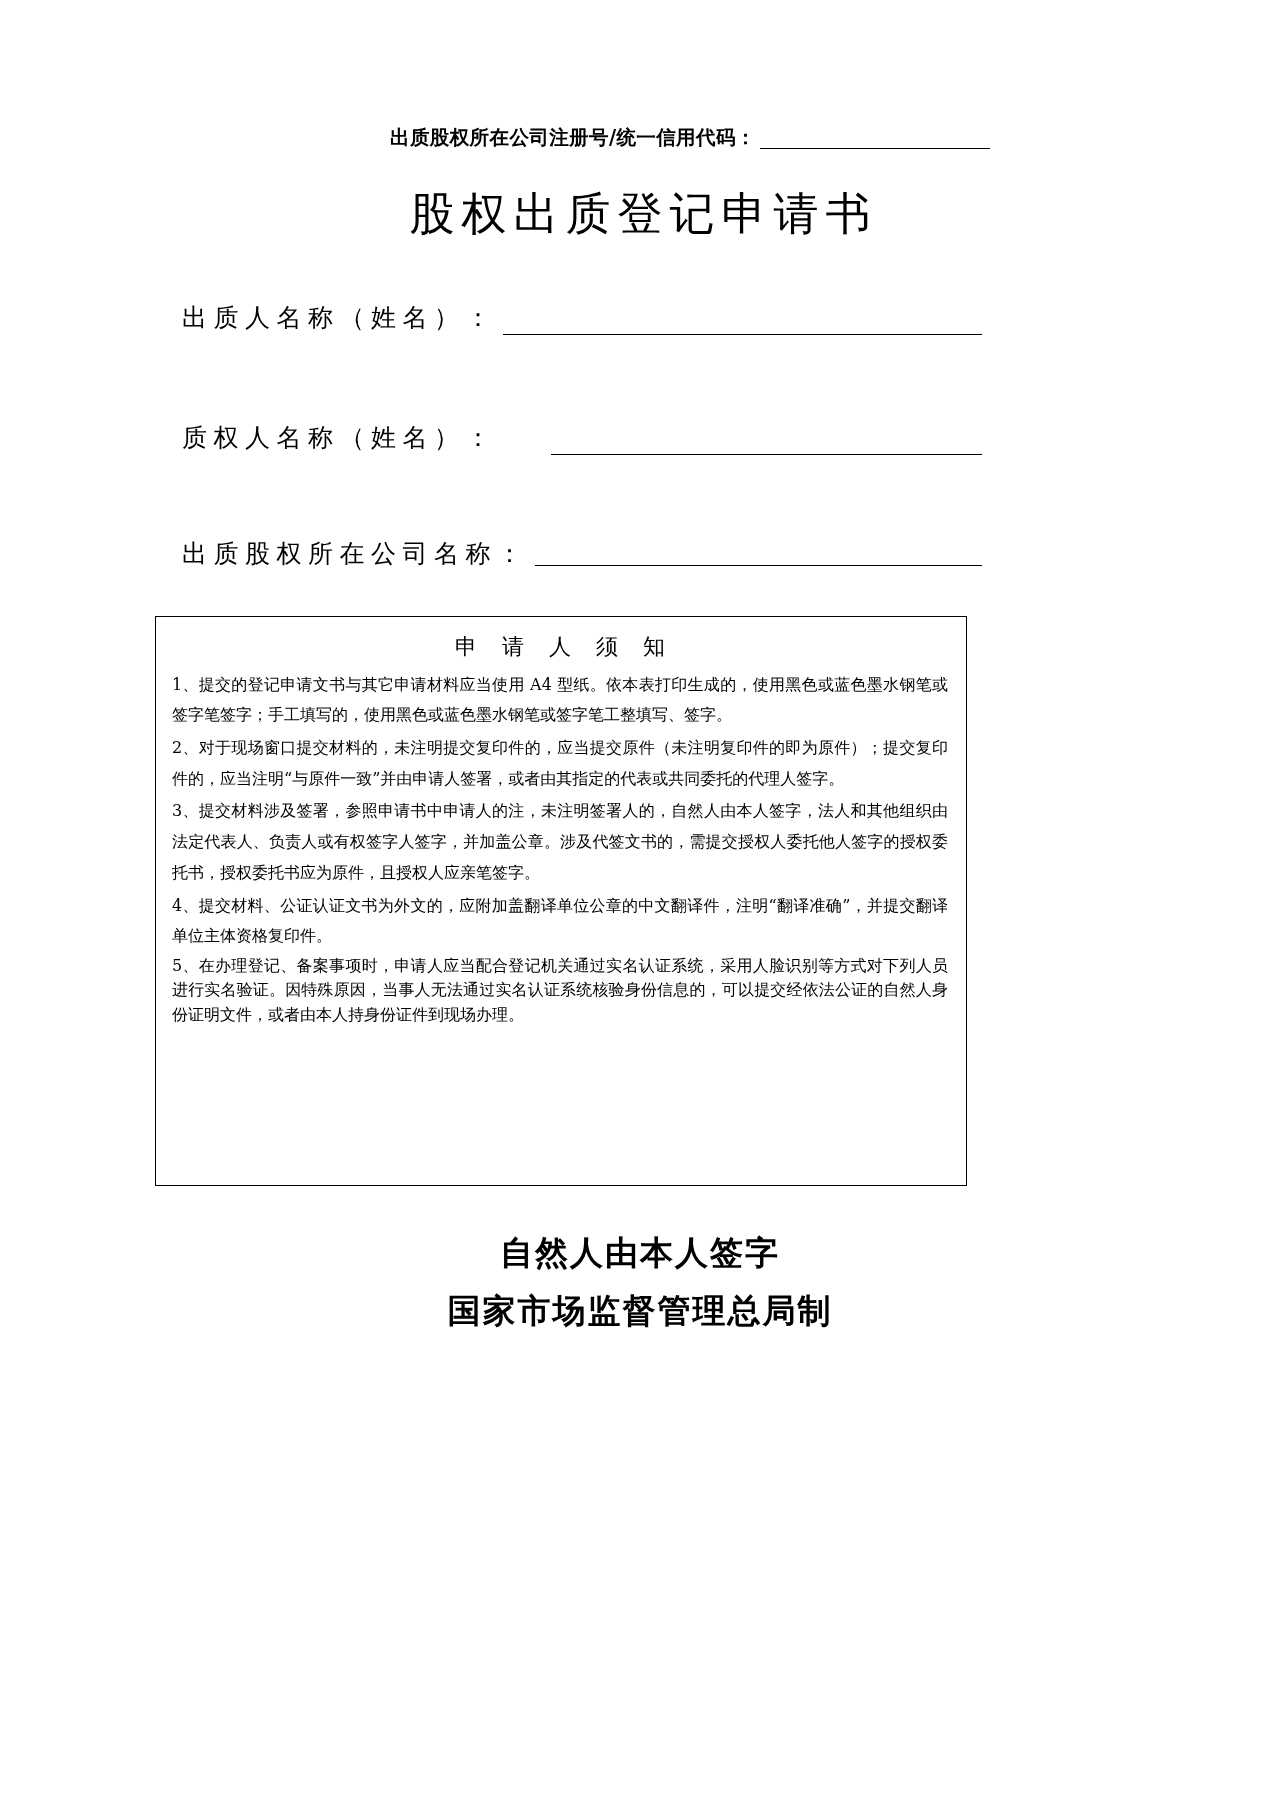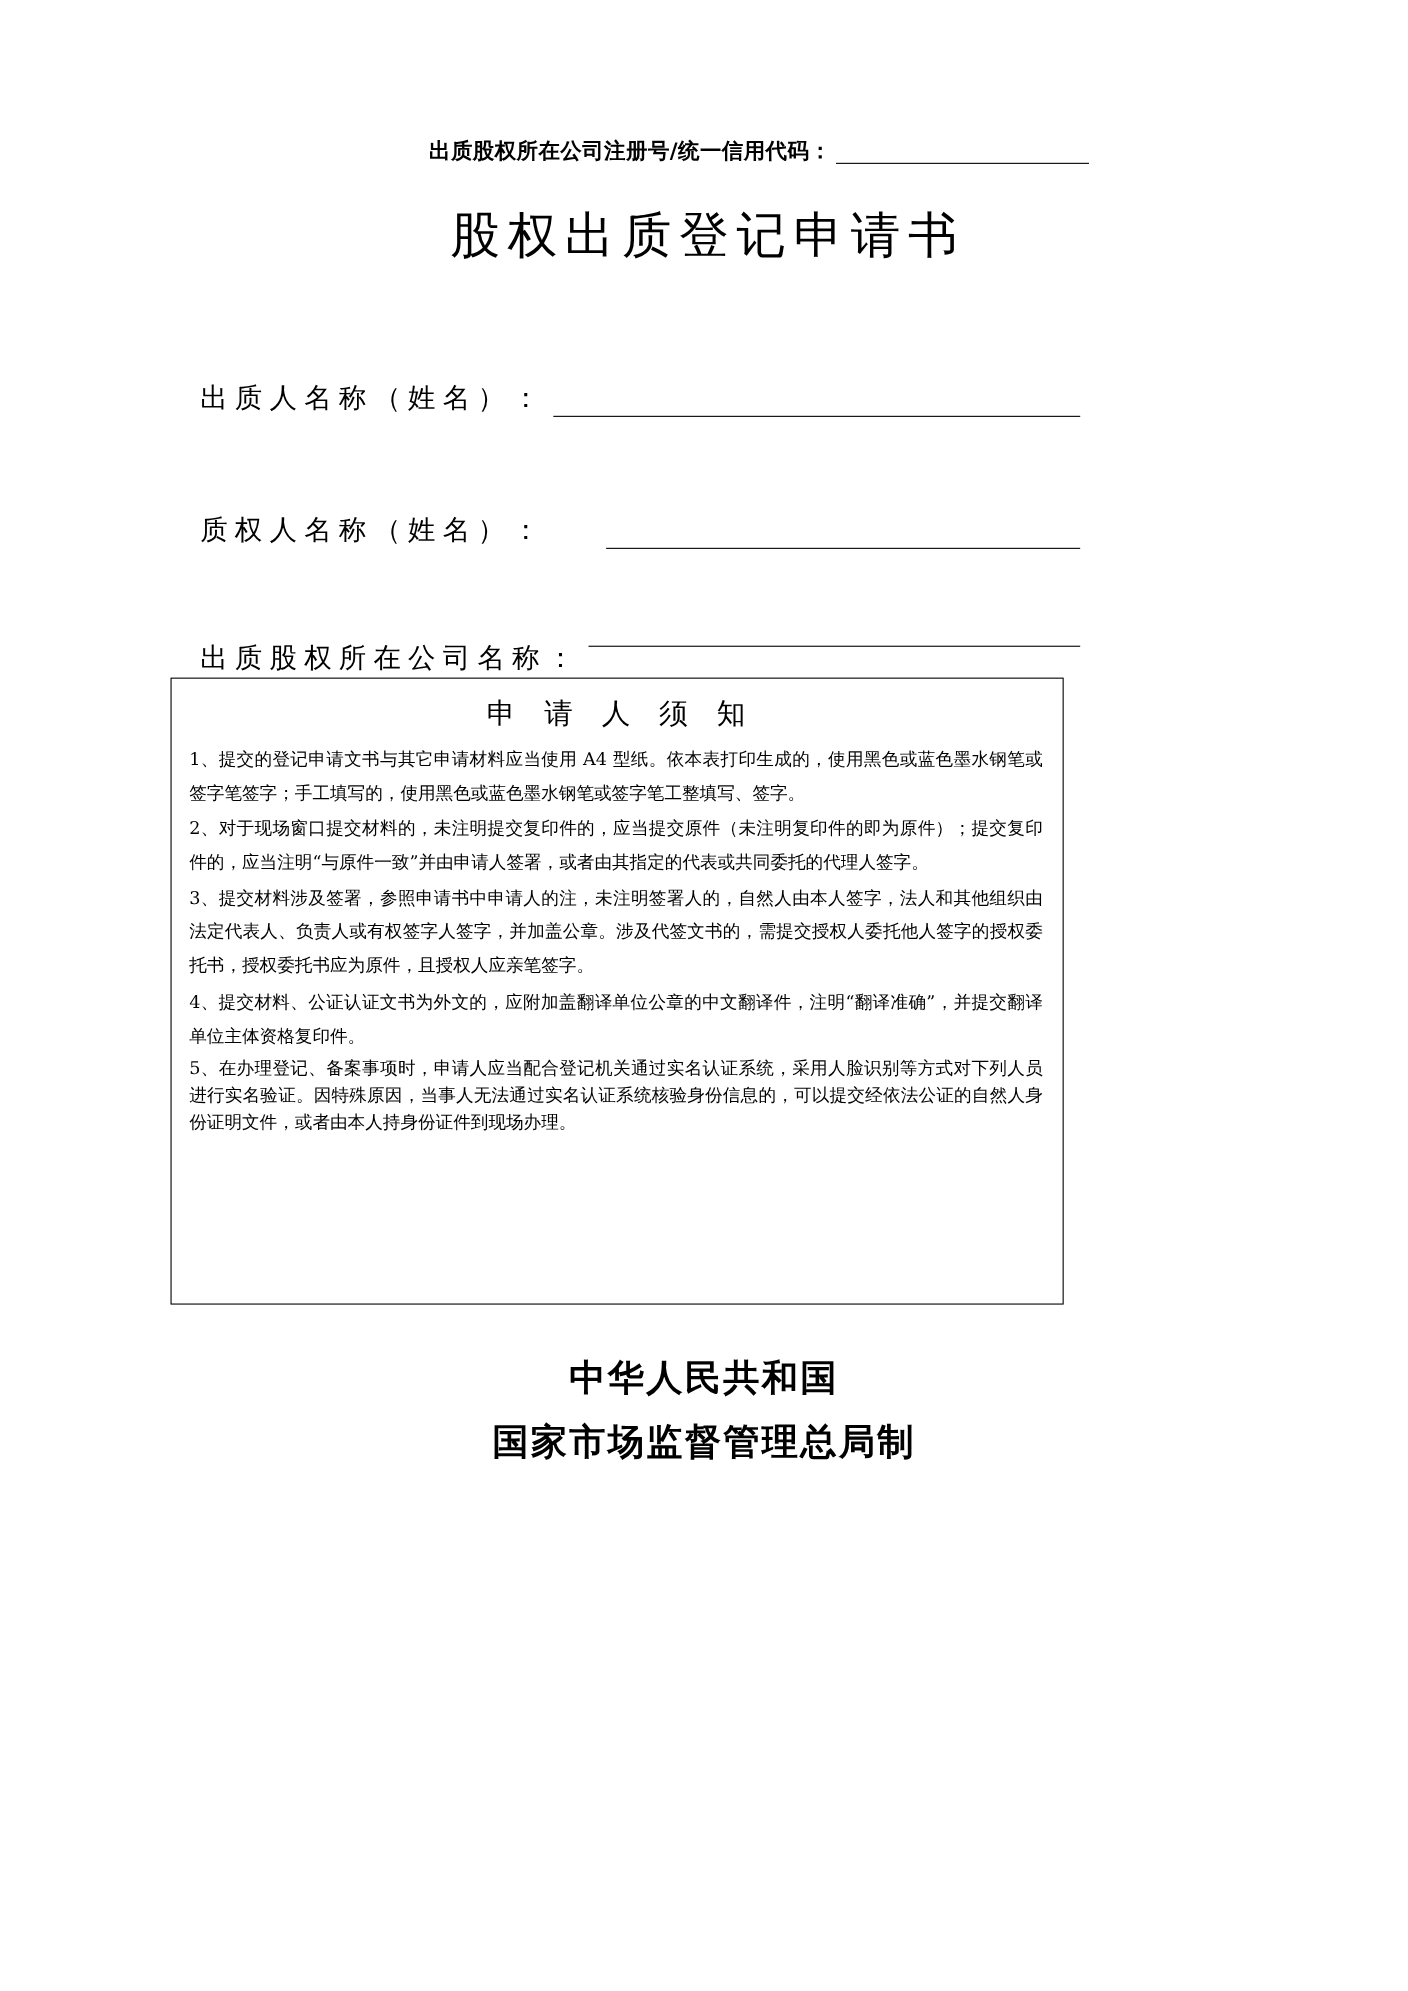--- a/index.html
+++ b/index.html
@@ -60,21 +60,20 @@
     position: absolute;
     display: flex;
     align-items: flex-end;
     white-space: nowrap;
     font-size: 25px;
     line-height: 1.25;
   }
   .field .f-label {
     letter-spacing: 6.5px;
     padding-bottom: 2px;
-    margin-top: 44px;
   }
   .field .f-rule {
     flex: 1 1 auto;
     border-bottom: 1.9px solid #000;
     height: 22px;
     margin-left: 6px;
   }
   #field-pledgor   { left: 182px; top: 302px;  width: 800px; }
   #field-pledgee   { left: 182px; top: 422px;  width: 800px; gap: 48px; }
   #field-company   { left: 182px; top: 538px;  width: 800px; align-items: center; }
@@ -85,21 +84,21 @@
     left: 155px;
     top: 616px;
     width: 812px;
     height: 570px;
     border: 1.8px solid #000;
     box-sizing: border-box;
     padding: 12px 18px 10px 16px;
   }
   .notice-title {
     text-align: center;
-    font-size: 26px;
+    font-size: 22px;
     letter-spacing: 9px;
     text-indent: 9px;
     margin: 4px 0 8px 0;
     line-height: 1.3;
   }
   .notice-item {
     font-size: 16px;
     text-align: justify;
     text-justify: inter-ideograph;
     margin: 0 0 2px 0;
@@ -150,16 +149,16 @@
 
   <div class="notice-box">
     <div class="notice-title">申 请 人 须 知</div>
     <p class="notice-item loose">1、提交的登记申请文书与其它申请材料应当使用 A4 型纸。依本表打印生成的，使用黑色或蓝色墨水钢笔或签字笔签字；手工填写的，使用黑色或蓝色墨水钢笔或签字笔工整填写、签字。</p>
     <p class="notice-item loose">2、对于现场窗口提交材料的，未注明提交复印件的，应当提交原件（未注明复印件的即为原件）；提交复印件的，应当注明“与原件一致”并由申请人签署，或者由其指定的代表或共同委托的代理人签字。</p>
     <p class="notice-item loose">3、提交材料涉及签署，参照申请书中申请人的注，未注明签署人的，自然人由本人签字，法人和其他组织由法定代表人、负责人或有权签字人签字，并加盖公章。涉及代签文书的，需提交授权人委托他人签字的授权委托书，授权委托书应为原件，且授权人应亲笔签字。</p>
     <p class="notice-item loose">4、提交材料、公证认证文书为外文的，应附加盖翻译单位公章的中文翻译件，注明“翻译准确”，并提交翻译单位主体资格复印件。</p>
     <p class="notice-item tight">5、在办理登记、备案事项时，申请人应当配合登记机关通过实名认证系统，采用人脸识别等方式对下列人员进行实名验证。因特殊原因，当事人无法通过实名认证系统核验身份信息的，可以提交经依法公证的自然人身份证明文件，或者由本人持身份证件到现场办理。</p>
   </div>
 
-  <div class="footer" id="footer-line-1">中华人民共和国</div>
+  <div class="footer" id="footer-line-1">自然人由本人签字</div>
   <div class="footer" id="footer-line-2">国家市场监督管理总局制</div>
 
 </div>
 
 </body></html>

